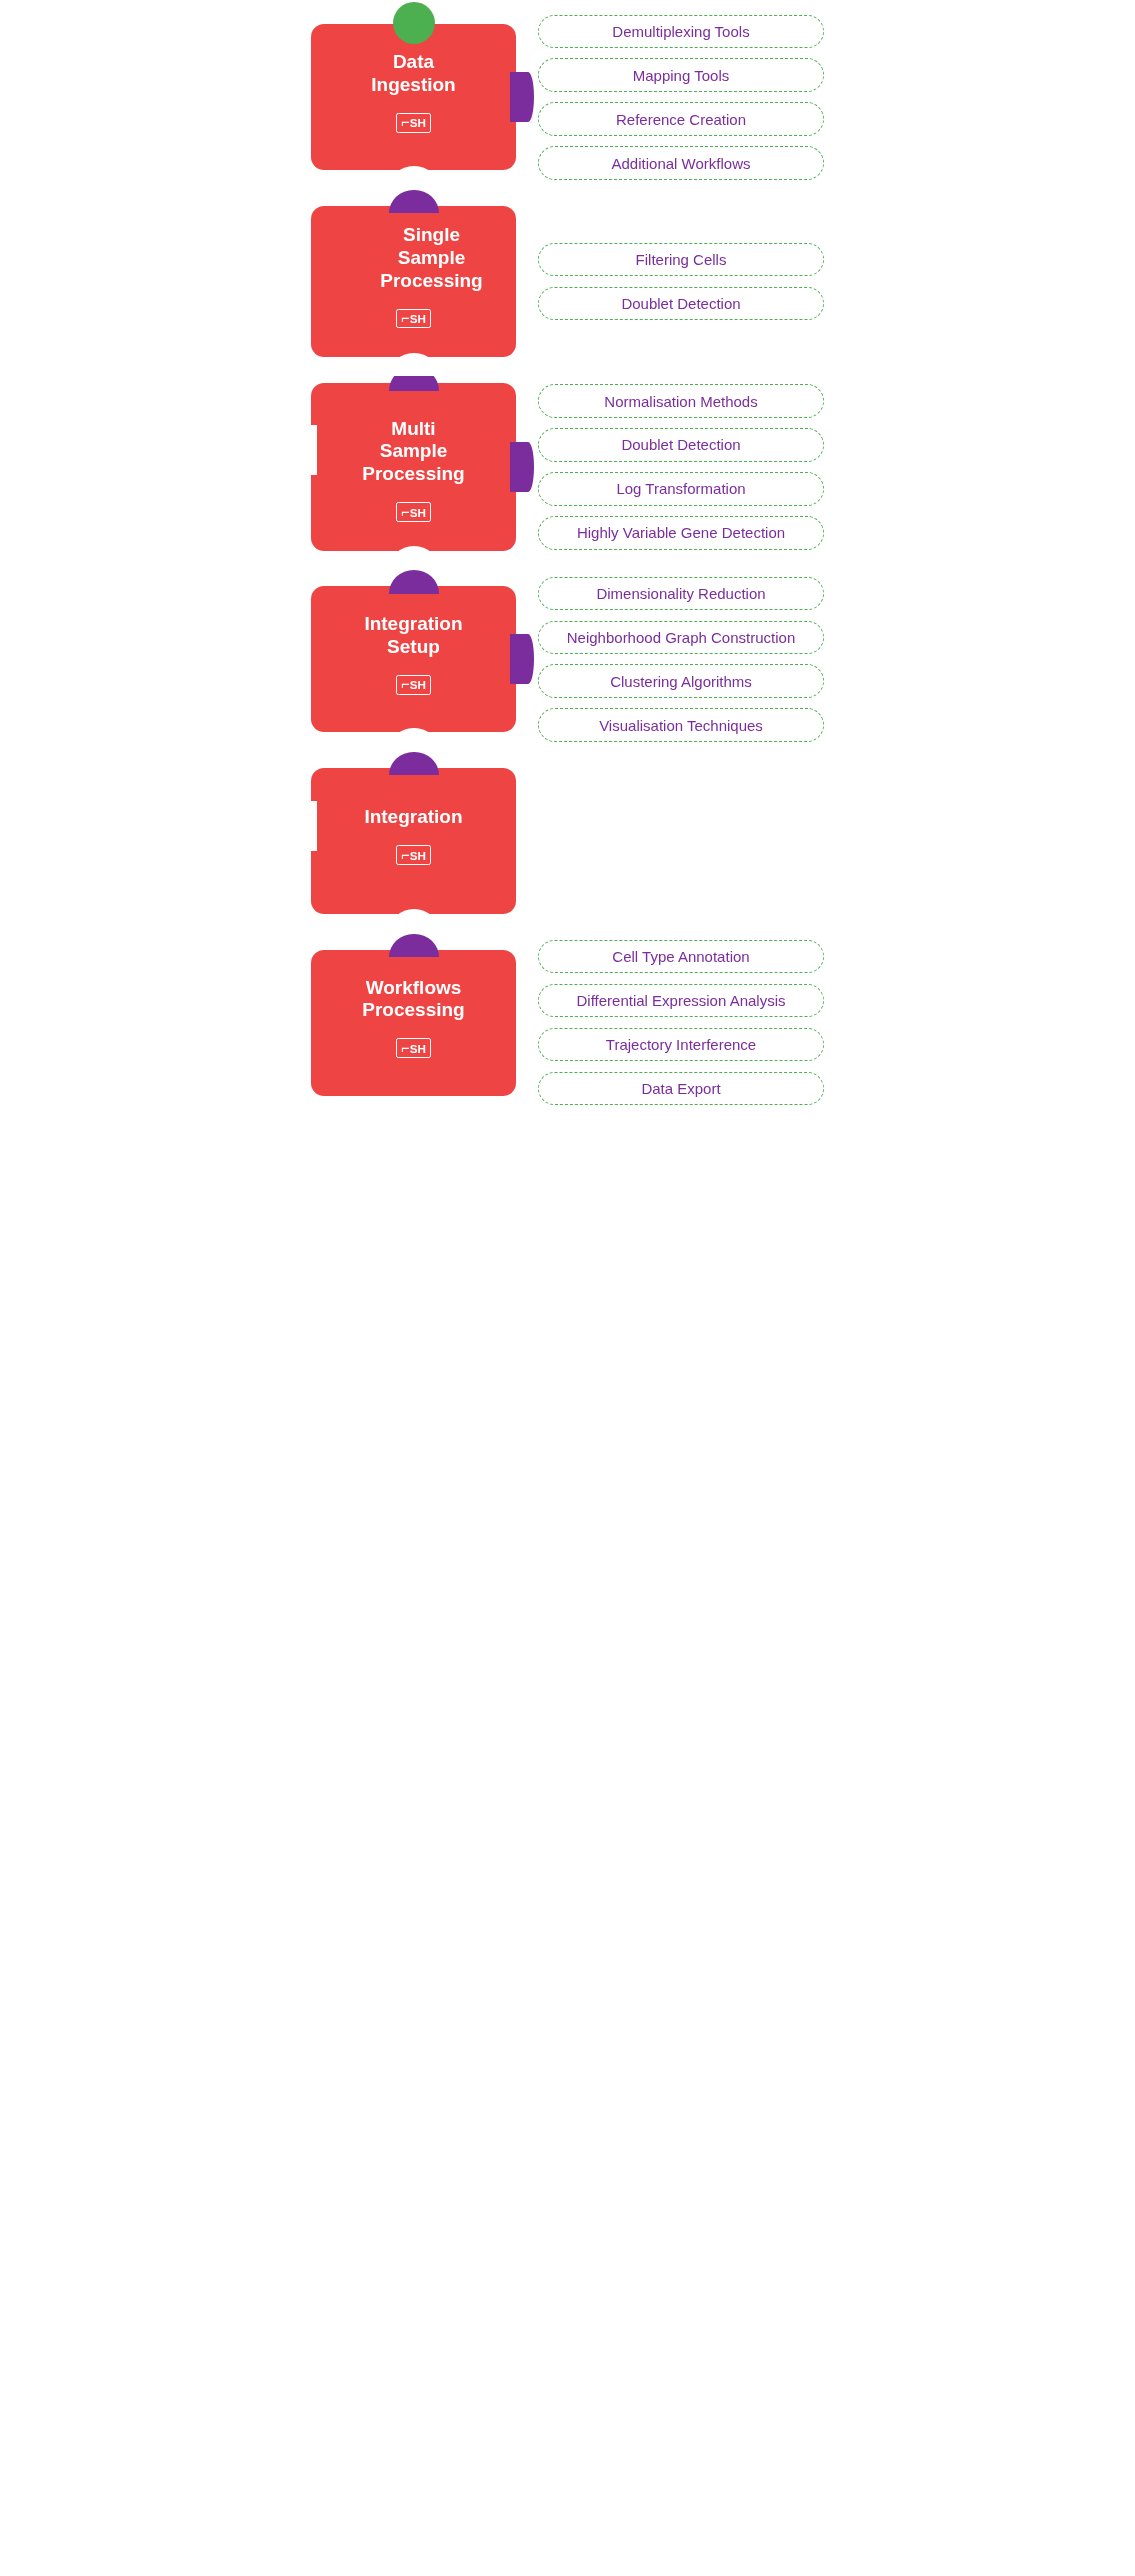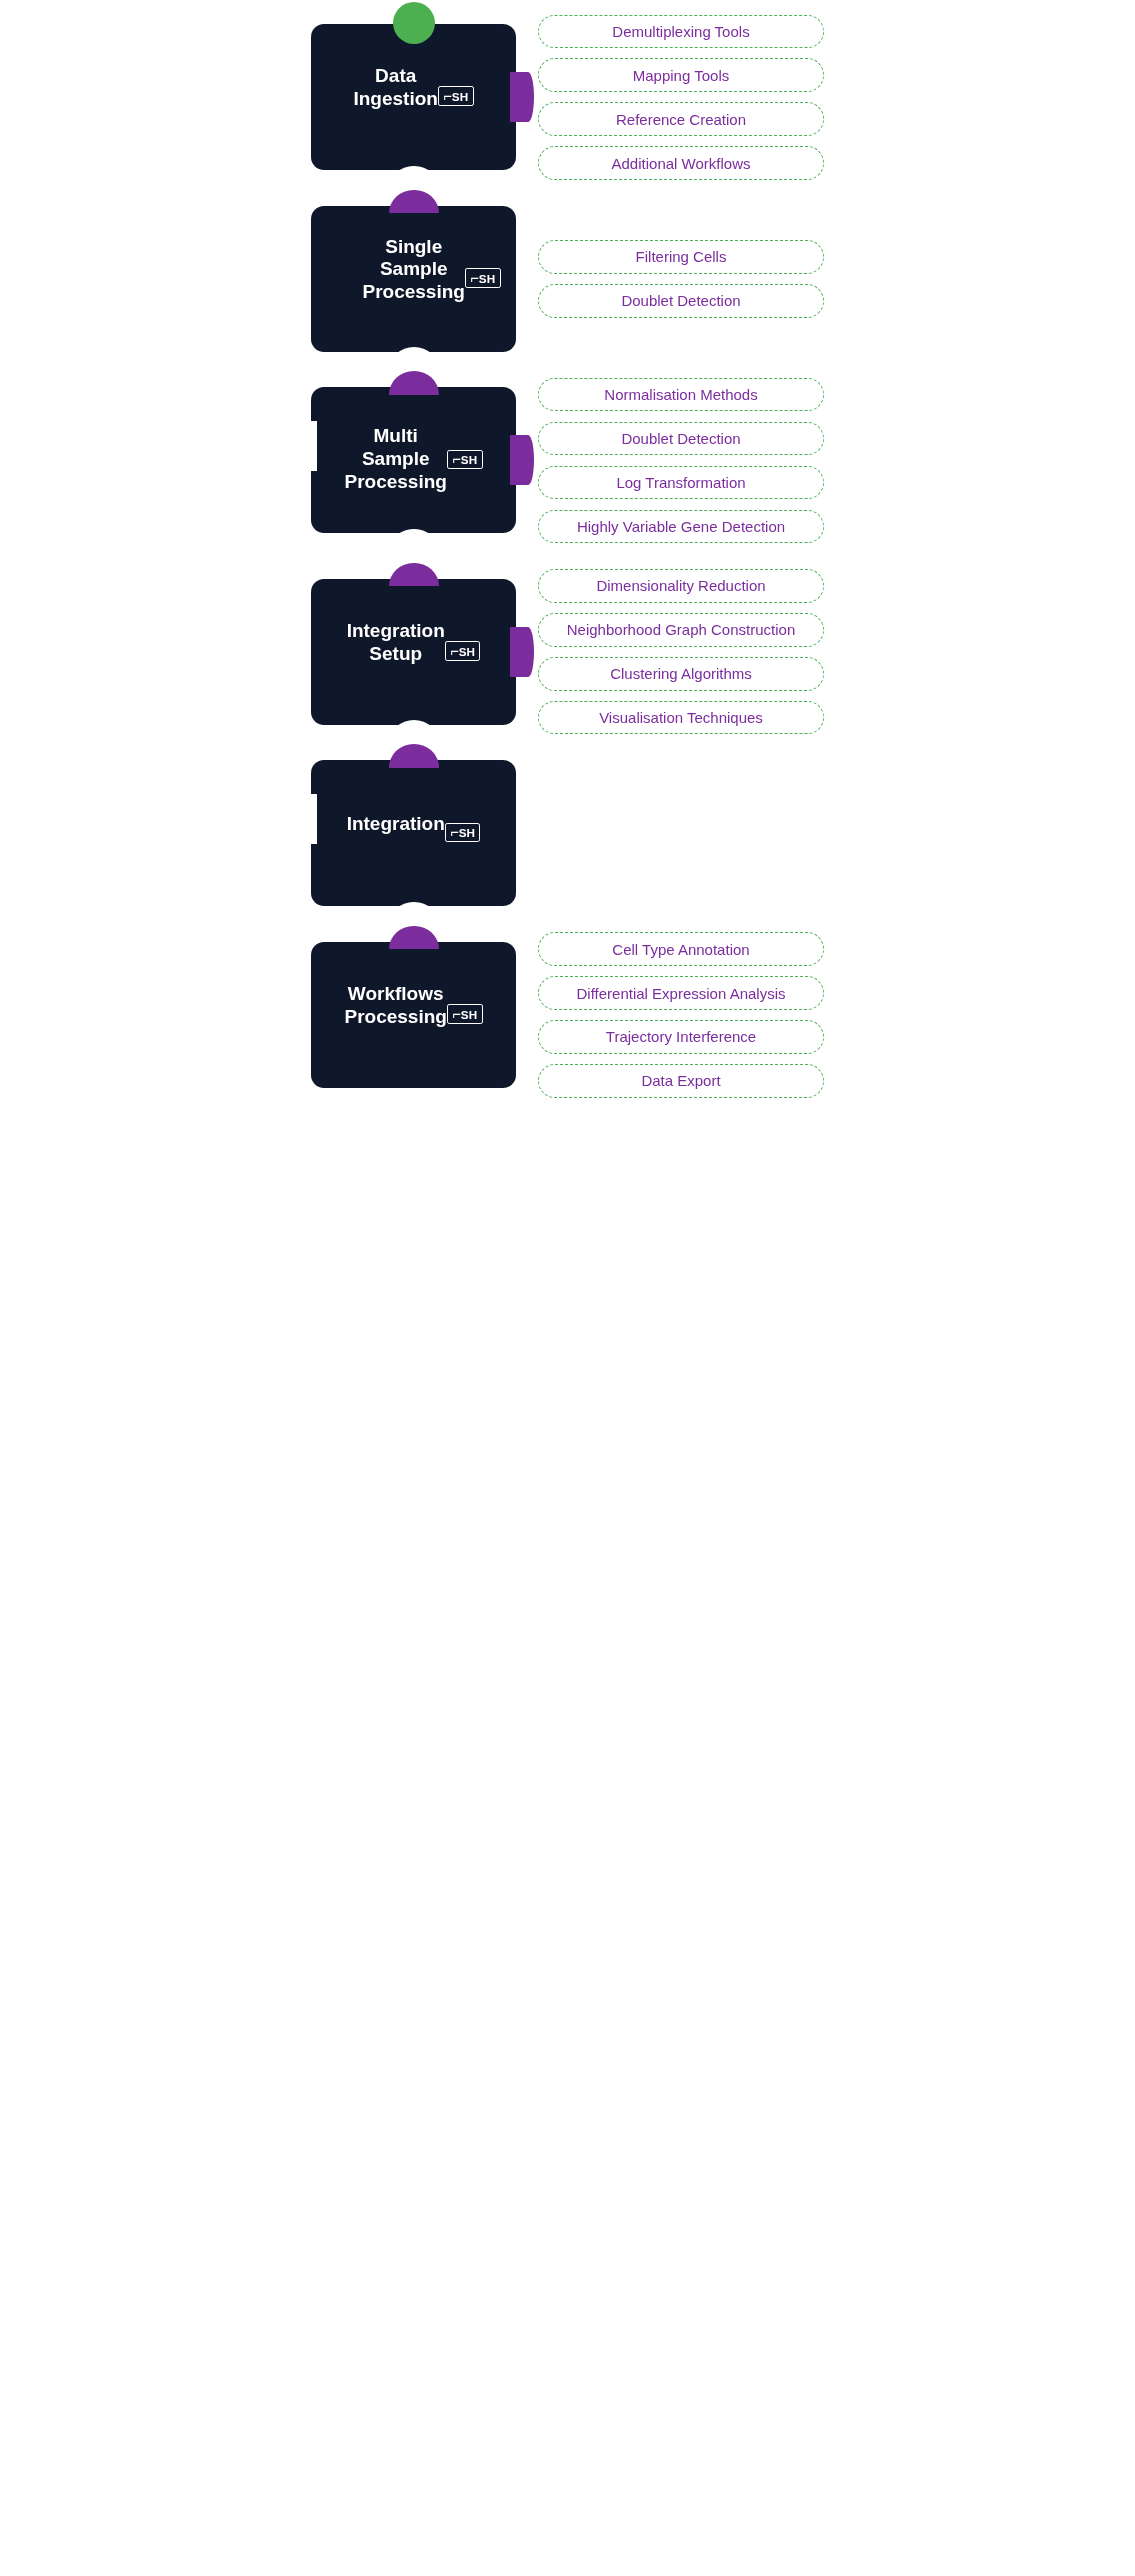--- a/index.html
+++ b/index.html
@@ -78,25 +78,25 @@
     }
 
     
     .puzzle-container {
       position: relative;
       width: 205px;
       min-width: 205px;
     }
 
     .puzzle-body {
-      background: #0f172a;
+      background: #ef4444;
       border-radius: 13px;
       padding: 18.3px 14.6px 29px 14.6px;
       display: flex;
-      flex-direction: row;
+      flex-direction: column;
       align-items: center;
       justify-content: center;
       position: relative;
       z-index: 2;
       min-height: 146px;
     }
 
     
     .top-circle {
       position: absolute;

